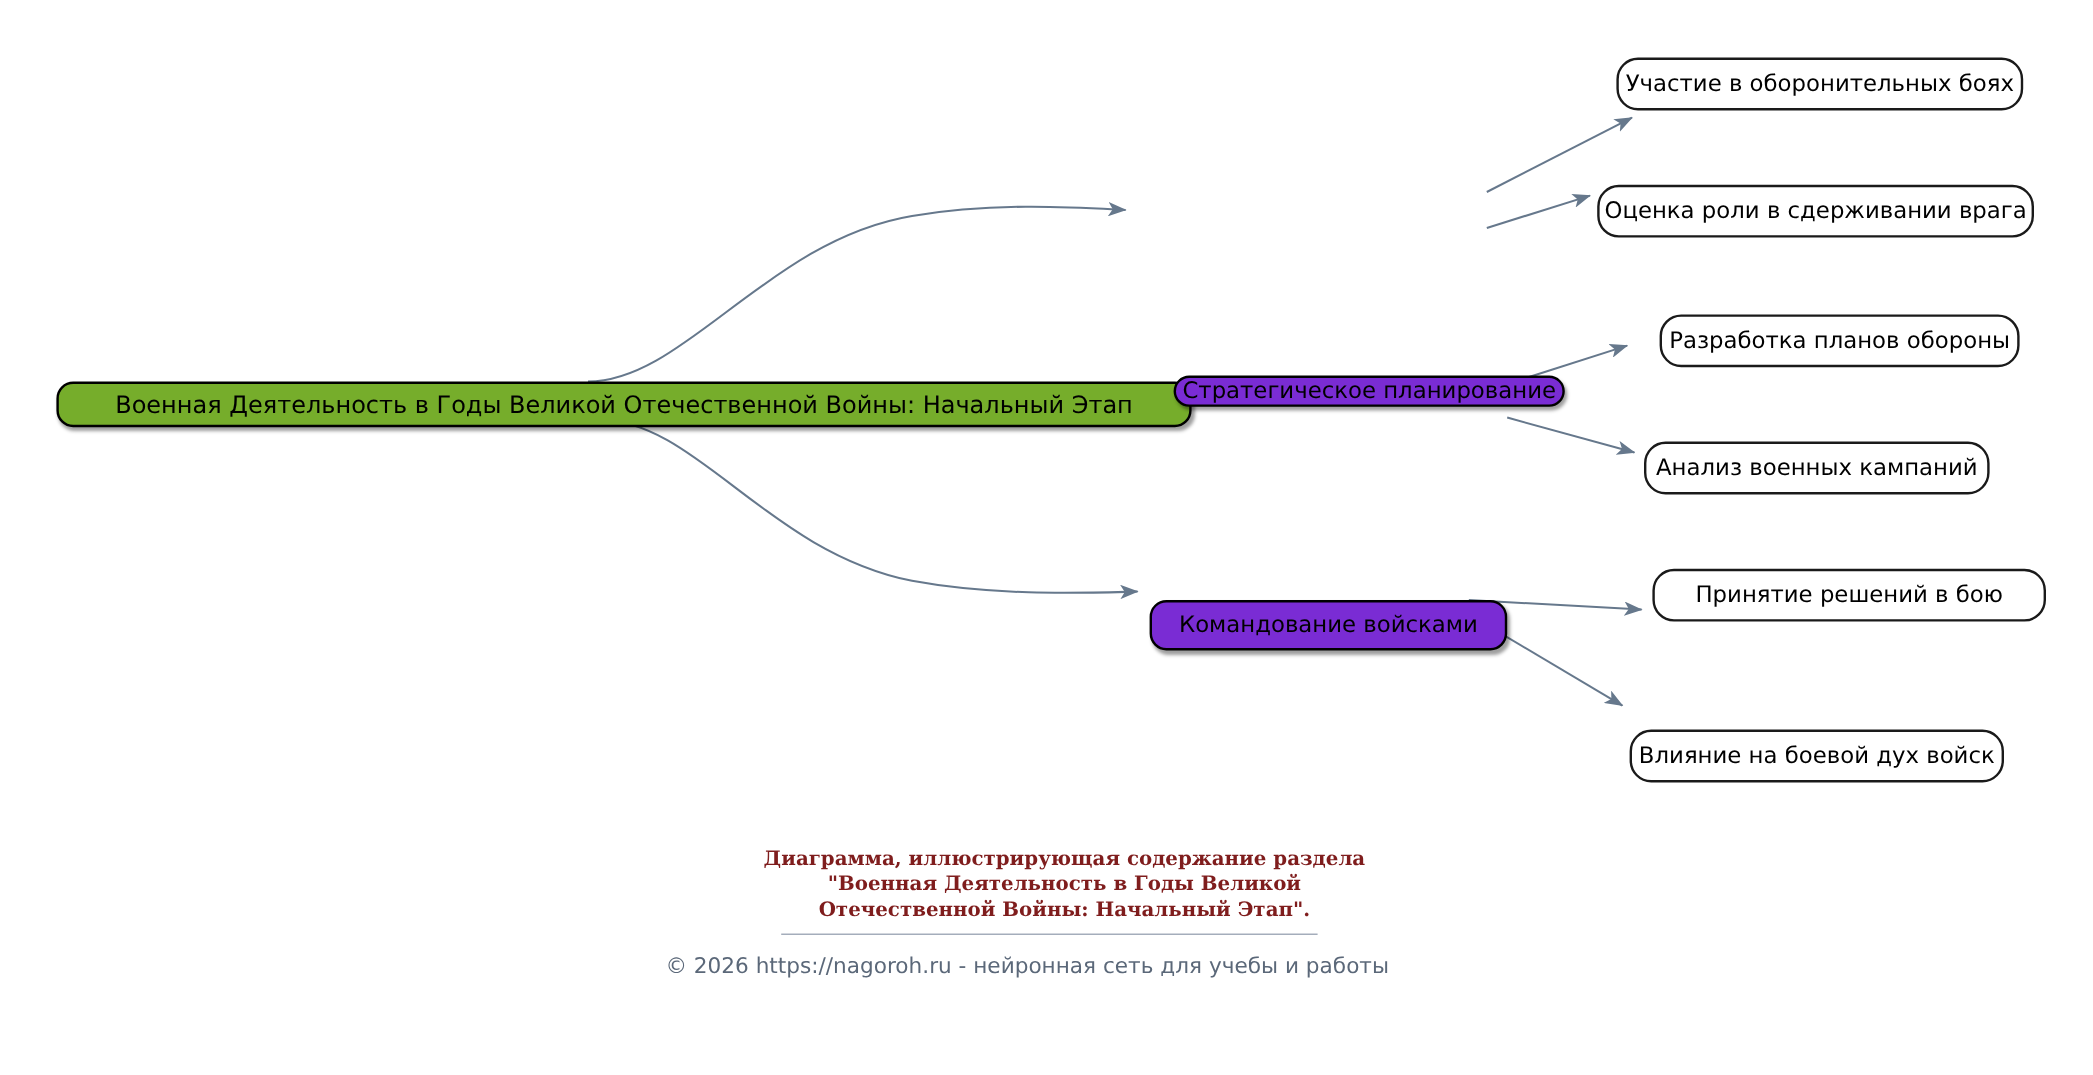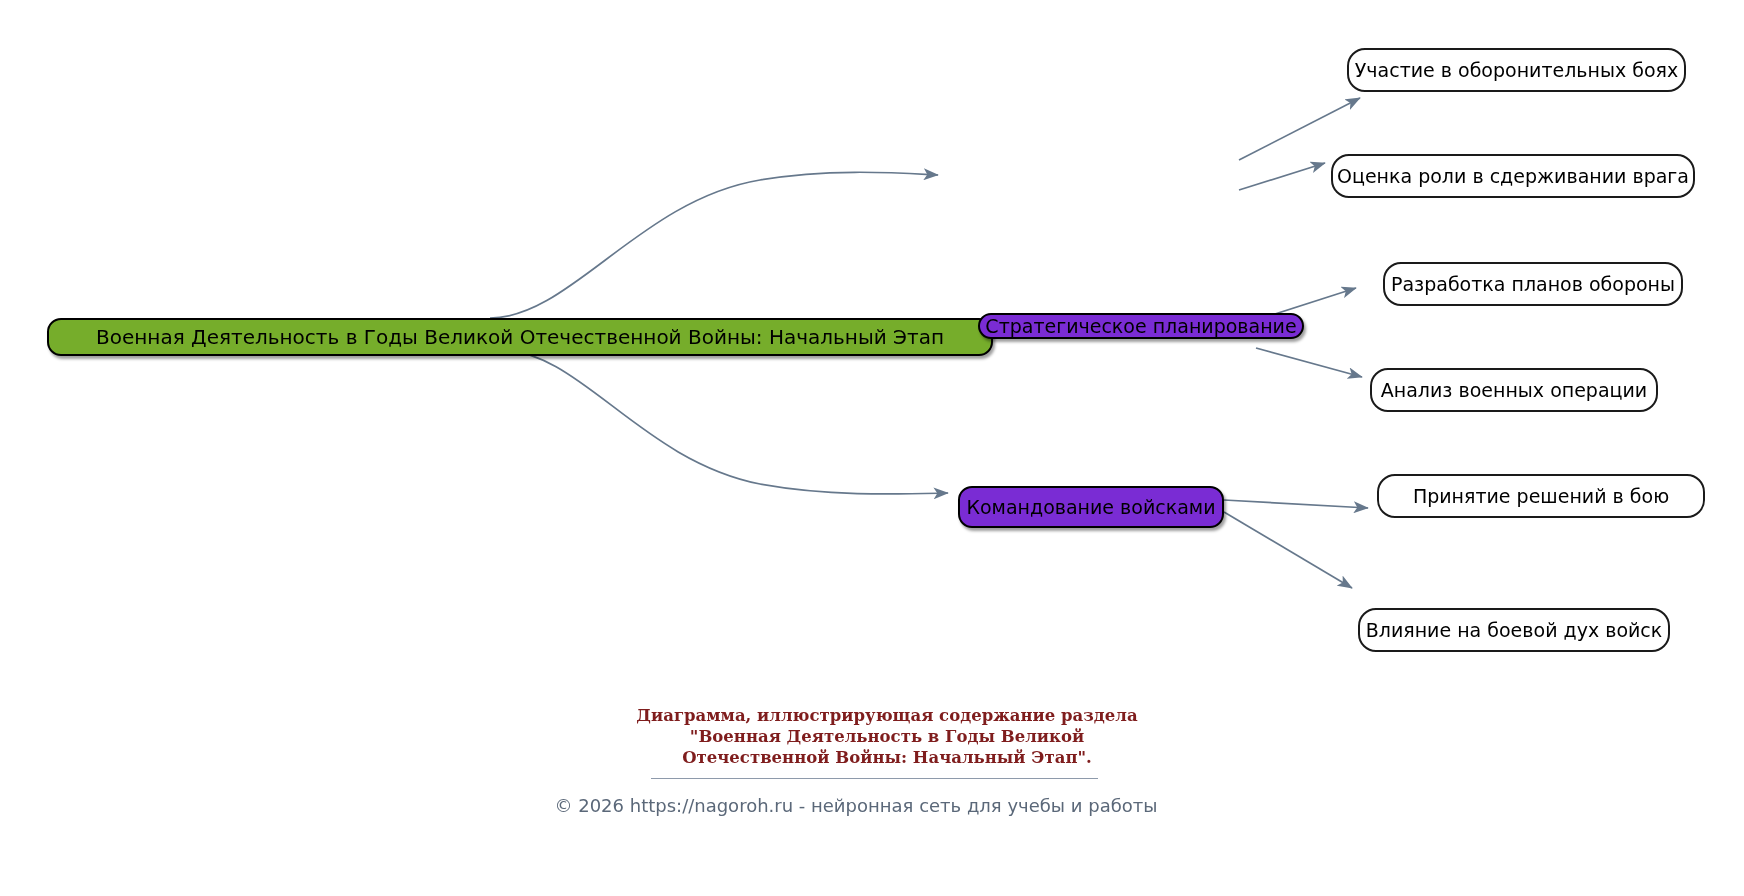--- a/index.html
+++ b/index.html
@@ -129,29 +129,29 @@
 
       <path d="M 1224,500 L 1368,508" fill="none" stroke="#66788c" stroke-width="1.7" marker-end="url(#arrowhead)"></path>
       <path d="M 1224,512 L 1352,588" fill="none" stroke="#66788c" stroke-width="1.7" marker-end="url(#arrowhead)"></path>
     </svg>
 
     <div class="node node-root" style="left:47px; top:318px; width:946px; height:38px;">Военная Деятельность в Годы Великой Отечественной Войны: Начальный Этап</div>
 
 
     <div class="node node-branch" style="left:978px; top:313px; width:326px; height:26px;">Стратегическое планирование</div>
 
-    <div class="node node-branch" style="left:958px; top:486px; width:266px; height:42px;">Командование войсками</div>
+    <div class="node node-branch" style="left:958px; top:500px; width:298px; height:42px;">Командование войсками</div>
 
     <div class="node node-leaf" style="left:1347px; top:48px; width:339px; height:44px;">Участие в оборонительных боях</div>
 
     <div class="node node-leaf" style="left:1331px; top:154px; width:364px; height:44px;">Оценка роли в сдерживании врага</div>
 
     <div class="node node-leaf" style="left:1364px; top:262px; width:300px; height:44px;margin-left:19px;">Разработка планов обороны</div>
 
-    <div class="node node-leaf" style="left:1370px; top:368px; width:288px; height:44px;">Анализ военных операции</div>
+    <div class="node node-leaf" style="left:1370px; top:368px; width:288px; height:44px;">Анализ военных кампаний</div>
 
     <div class="node node-leaf" style="left:1377px; top:474px; width:328px; height:44px;">Принятие решений в бою</div>
 
     <div class="node node-leaf" style="left:1358px; top:580px; width:312px; height:44px;margin-top:28px;">Влияние на боевой дух войск</div>
 
   </div>
 
   <div class="caption">
     <span class="caption-line">Диаграмма, иллюстрирующая содержание раздела</span>
     <span class="caption-line">"Военная Деятельность в Годы Великой</span>

